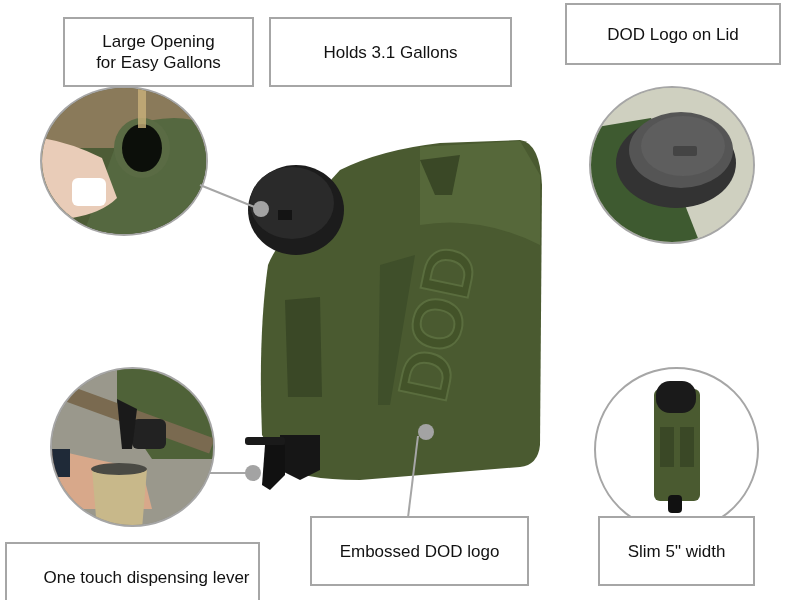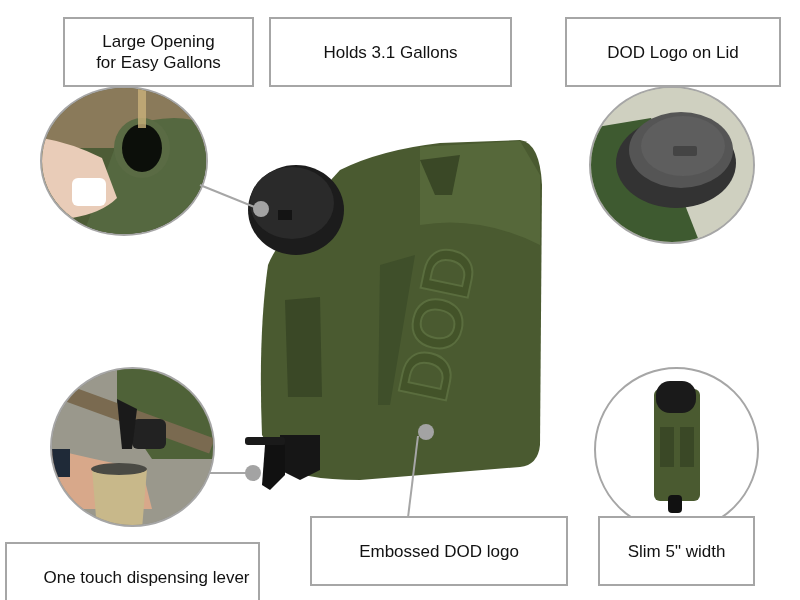--- a/index.html
+++ b/index.html
@@ -15,21 +15,21 @@
 
 <div class="label-box" style="left:25px;top:17px;width:191px;height:70px;flex-direction:column;margin-left:38px;">
   <span>Large Opening</span>
   <span>for Easy Gallons</span>
 </div>
 
 <div class="label-box" style="left:269px;top:17px;width:243px;height:70px;">
   <span>Holds 3.1 Gallons</span>
 </div>
 
-<div class="label-box" style="left:565px;top:17px;width:216px;height:70px;">
+<div class="label-box" style="left:565px;top:3px;width:216px;height:62px;">
   <span>DOD Logo on Lid</span>
 </div>
 
 <div class="circle" style="left:40px;top:86px;width:168px;height:150px;background:#6b6a52;">
   <svg width="168" height="150" viewBox="0 0 168 150">
     <rect width="168" height="60" fill="#8a7a5a"></rect>
     <rect x="0" y="60" width="168" height="90" fill="#4d5c36"></rect>
     <path d="M80 40 Q140 20 168 40 L168 150 L40 150 Z" fill="#556840"></path>
     <ellipse cx="100" cy="60" rx="28" ry="30" fill="#5a6b44"></ellipse>
     <ellipse cx="100" cy="60" rx="20" ry="24" fill="#0c0f0a"></ellipse>
@@ -95,19 +95,19 @@
   </svg>
 </div>
 
 <div class="leader" style="left:418px;top:435px;width:85px;transform:rotate(97deg);"></div>
 <div class="dot" style="left:418px;top:424px;"></div>
 
 <div class="label-box" style="left:5px;top:542px;width:255px;height:70px;padding-left:28px;">
   <span>One touch dispensing lever</span>
 </div>
 
-<div class="label-box" style="left:310px;top:516px;width:258px;height:70px;justify-content:center;">
+<div class="label-box" style="left:310px;top:516px;width:219px;height:70px;justify-content:center;">
   <span>Embossed DOD logo</span>
 </div>
 
 <div class="label-box" style="left:598px;top:516px;width:157px;height:70px;">
   <span>Slim 5" width</span>
 </div>
 
 </body></html>

